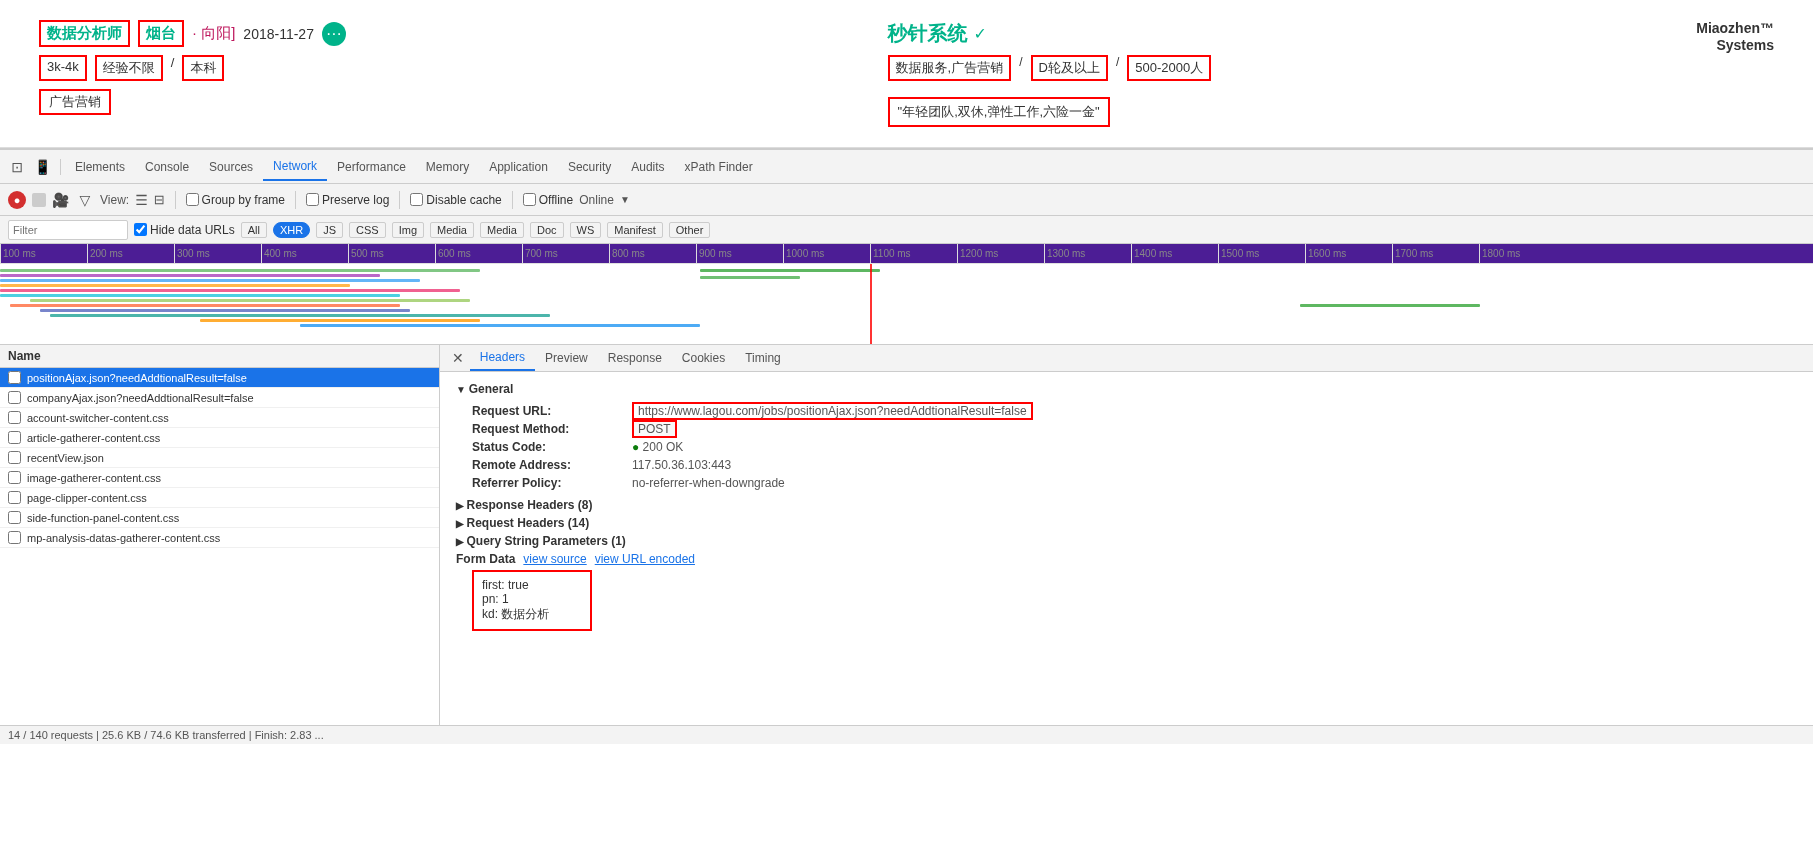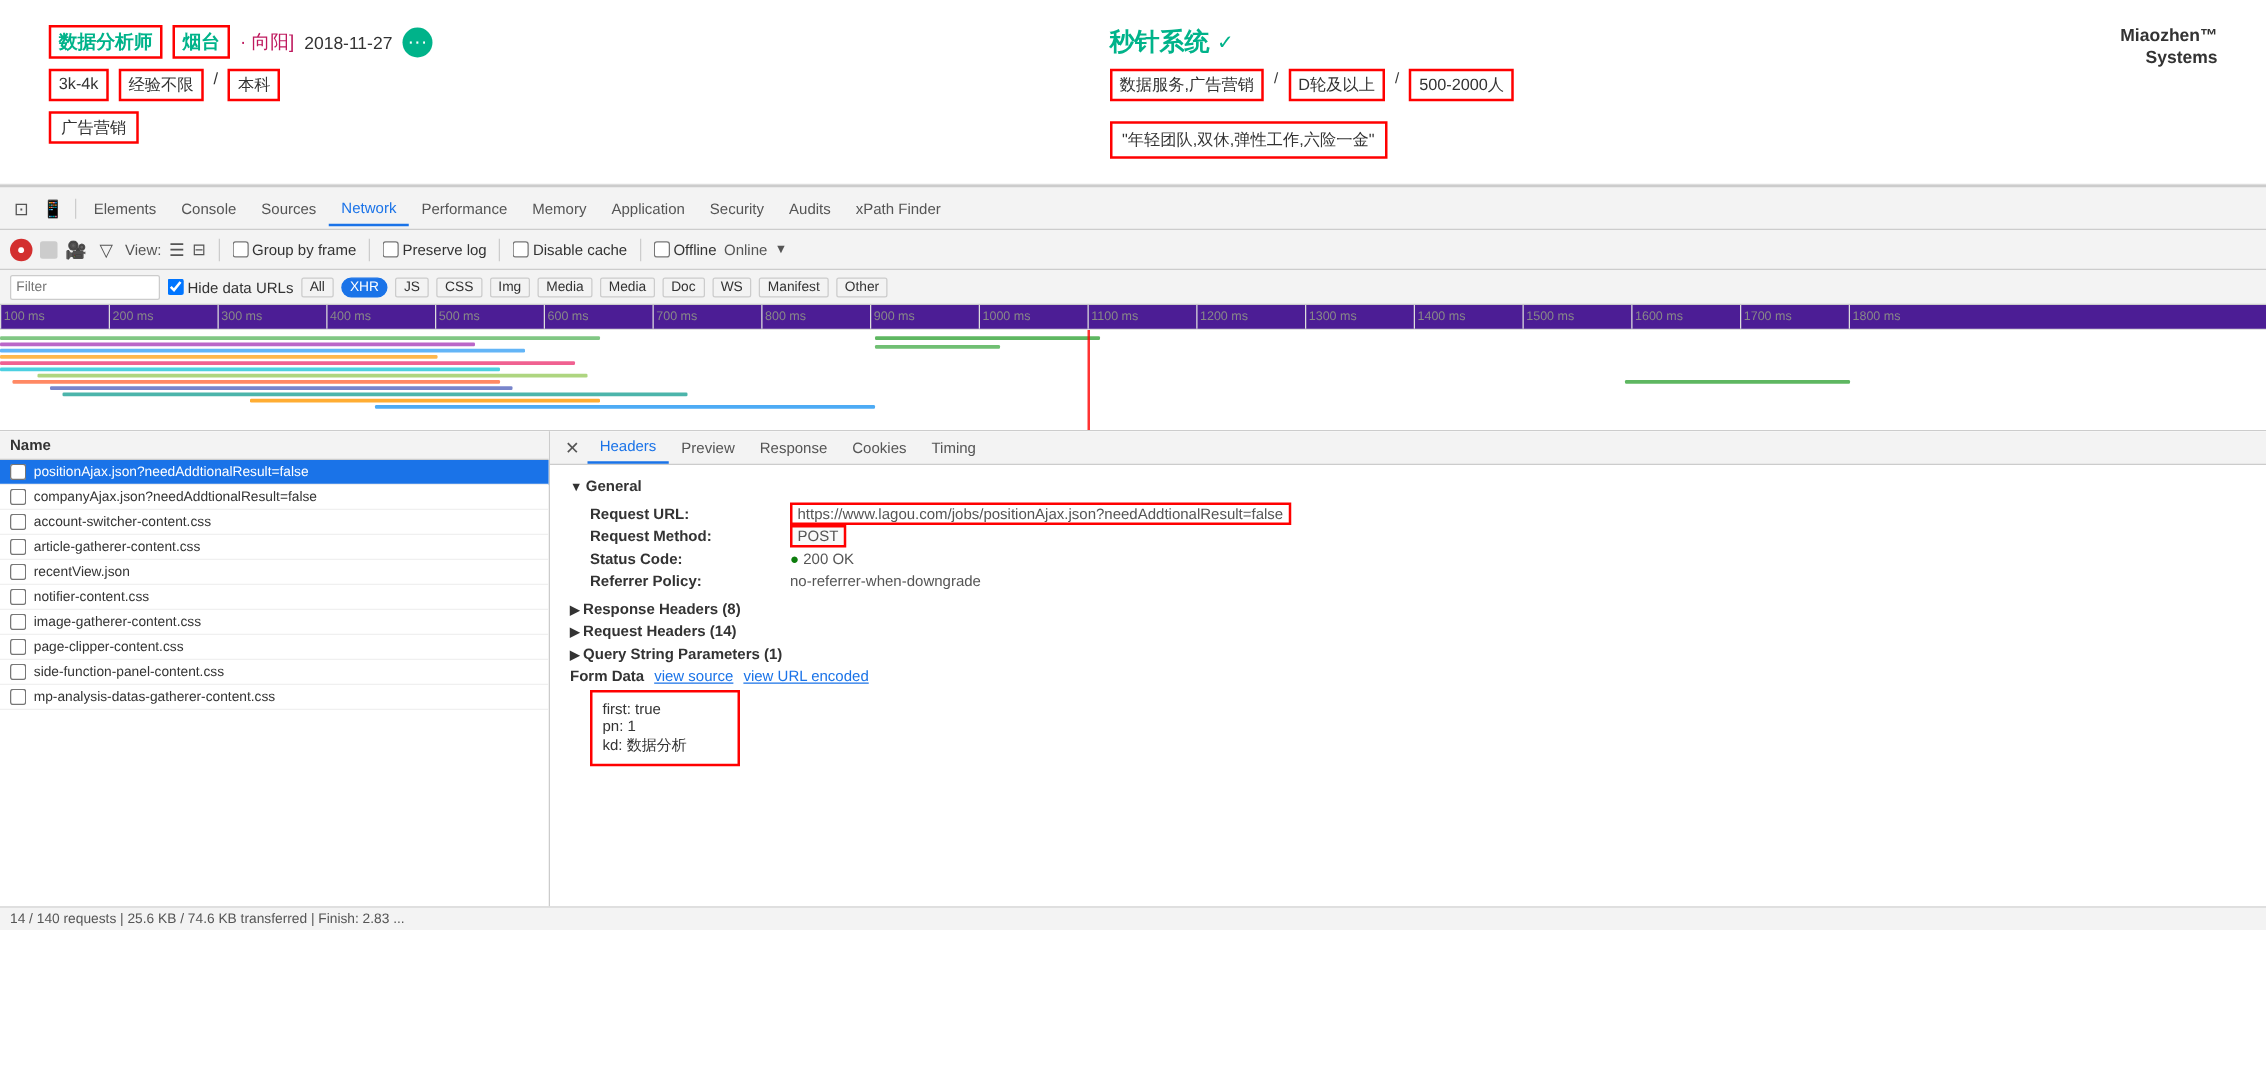--- a/index.html
+++ b/index.html
@@ -447,24 +447,20 @@
       <div class="file-item">
         <input type="checkbox" class="file-checkbox" style="">
         <span>article-gatherer-content.css</span>
       </div>
       <div class="file-item">
         <input type="checkbox" class="file-checkbox" style="">
         <span>recentView.json</span>
       </div>
       <div class="file-item">
         <input type="checkbox" class="file-checkbox" style="">
-        <span>notifier-content.css</span>
-      </div>
-      <div class="file-item">
-        <input type="checkbox" class="file-checkbox" style="">
         <span>image-gatherer-content.css</span>
       </div>
       <div class="file-item">
         <input type="checkbox" class="file-checkbox" style="">
         <span>page-clipper-content.css</span>
       </div>
       <div class="file-item">
         <input type="checkbox" class="file-checkbox" style="">
         <span>side-function-panel-content.css</span>
       </div>
@@ -498,20 +494,24 @@
           <span class="detail-val">
             <span class="method-box">POST</span>
           </span>
         </div>
         <div class="detail-row">
           <span class="detail-key">Status Code:</span>
           <span class="detail-val">
             <span style="color:#0d7d0d;">●</span>
             <span>200 OK</span>
           </span>
+        </div>
+        <div class="detail-row">
+          <span class="detail-key">Remote Address:</span>
+          <span class="detail-val">117.50.36.103:443</span>
         </div>
         <div class="detail-row">
           <span class="detail-key">Referrer Policy:</span>
           <span class="detail-val">no-referrer-when-downgrade</span>
         </div>
 
         <div style="margin-top:6px;">
           <div class="section-collapsed" style="font-weight:bold;font-size:12px;cursor:pointer;">Response Headers (8)</div>
         </div>
 

